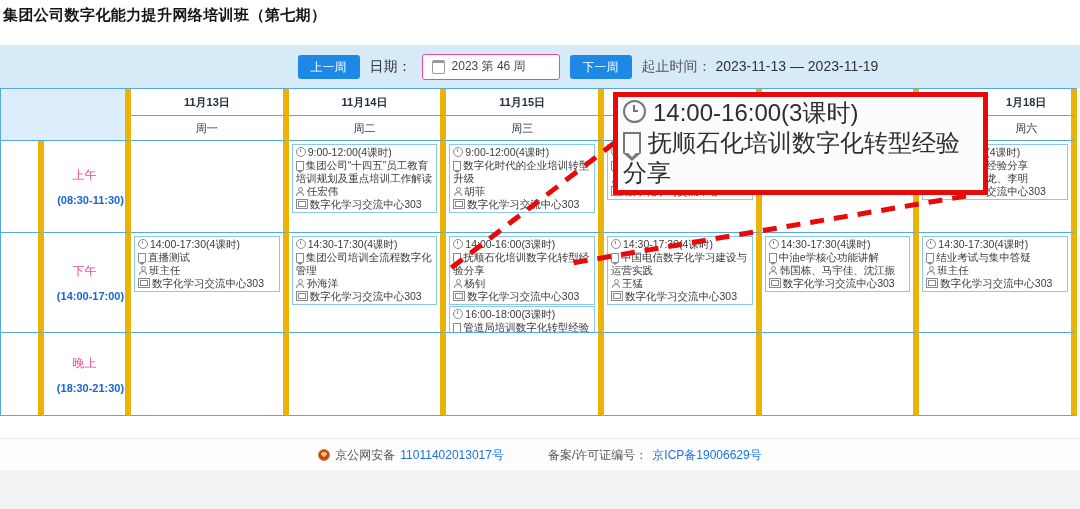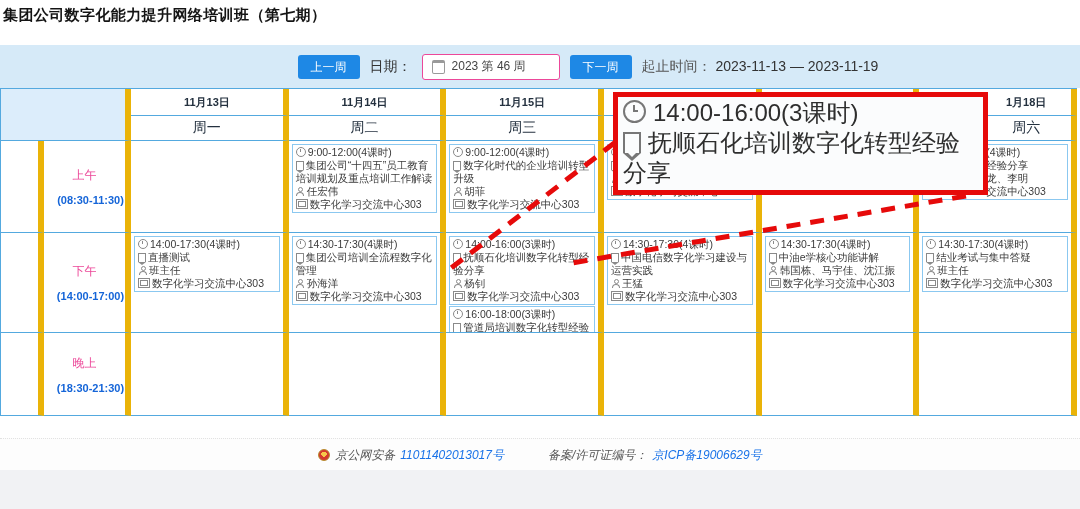--- a/index.html
+++ b/index.html
@@ -21,21 +21,21 @@
   .range{font-size:14px;color:#444;}
   .range .rv{color:#333;}
 
   
   .grid{position:absolute;left:0;top:88px;width:1076px;height:327px;display:grid;
         grid-template-columns:43px 87px repeat(6,1fr);grid-template-rows:27px 25px 92px 100px 83px;
         border-top:1px solid #54A9DF;border-left:1px solid #54A9DF;background:#fff;z-index:1;}
   .gc{border-right:6px solid #eab308;border-bottom:1px solid #54A9DF;position:relative;background:#fff;box-sizing:border-box;}
   .gc-head-empty{grid-column:1/3;grid-row:1/3;background:#dcedfb;}
   .gc-date{display:flex;align-items:center;justify-content:center;font-size:11px;font-weight:700;color:#24313f;}
-  .gc-week{display:flex;align-items:center;justify-content:center;font-size:14px;color:#24313f;}
+  .gc-week{display:flex;align-items:center;justify-content:center;font-size:11px;color:#24313f;}
   .pad62{padding-left:62px;}
   .gc-rowlabel{display:flex;flex-direction:column;align-items:center;justify-content:center;gap:10px;}
   .rl-name{font-size:12px;color:#ec4899;}
   .rl-time{font-size:11px;font-weight:700;color:#1565D8;margin-left:12px;}
   .gc-day{padding:2px;overflow:hidden;}
 
   .cbox{border:1px solid #8BC8F0;background:#fff;margin:1px;padding:1px 3px;font-size:10.5px;line-height:13px;color:#3a3a3a;cursor:pointer;}
   .cl{display:block;}
   .sp13{height:13px;}
   .frag{padding-left:60px;}
@@ -61,21 +61,21 @@
   .cic-clock::before{content:"";position:absolute;left:8px;top:3px;width:2px;height:7px;background:#777;}
   .cic-clock::after{content:"";position:absolute;left:8px;top:8px;width:5px;height:2px;background:#777;}
   .cic-book{width:14px;height:19px;border:2px solid #777;border-bottom:none;}
   .cic-book::after{content:"";position:absolute;left:-2px;bottom:-8px;border-left:9px solid transparent;border-right:9px solid transparent;border-top:8px solid #777;}
   .cic-book::before{content:"";position:absolute;left:1px;bottom:-4px;border-left:6px solid transparent;border-right:6px solid transparent;border-top:6px solid #fbfcfd;z-index:2;}
 
   .dash-overlay{position:absolute;left:0;top:0;z-index:5;pointer-events:none;}
 
   
   .footer{position:absolute;left:0;top:438px;width:1080px;height:32px;background:#fdfdfd;border-top:1px dotted #e2e2e2;
-          display:flex;align-items:center;justify-content:center;gap:44px;font-size:12px;font-style:italic;}
+          display:flex;align-items:center;justify-content:center;gap:44px;font-size:12px;}
   .f-item{display:flex;align-items:center;gap:5px;}
   .f-label{color:#555;}
   .f-link{color:#1A73E8;cursor:pointer;}
   .ic-badge{width:12px;height:12px;border-radius:50%;background:radial-gradient(circle at 50% 42%,#f6c94a 0 34%,#d43a2f 35% 100%);border:1px solid #b7852a;box-sizing:border-box;}
 
   
   .bottom-strip{position:absolute;left:0;top:470px;width:1080px;height:39px;background:#f1f2f4;}
   .watermark{position:absolute;left:10px;top:473px;display:flex;align-items:center;gap:9px;
              color:rgba(255,255,255,.96);text-shadow:0 1px 1px rgba(120,120,120,.15);}
   .wm-logo{font-size:25px;font-weight:700;font-style:italic;letter-spacing:-1px;}

